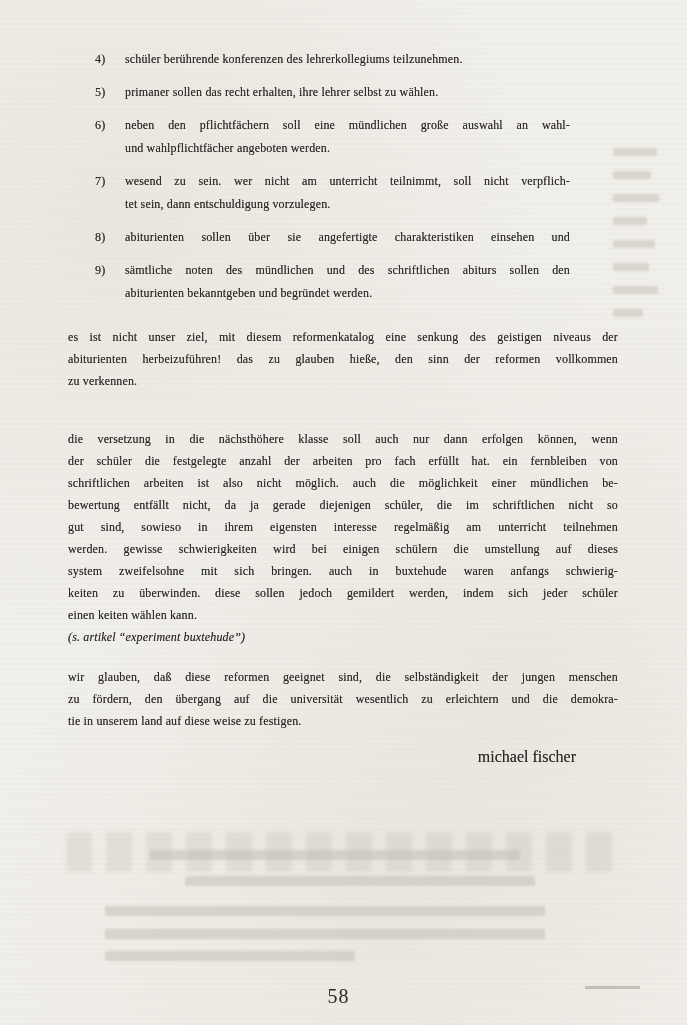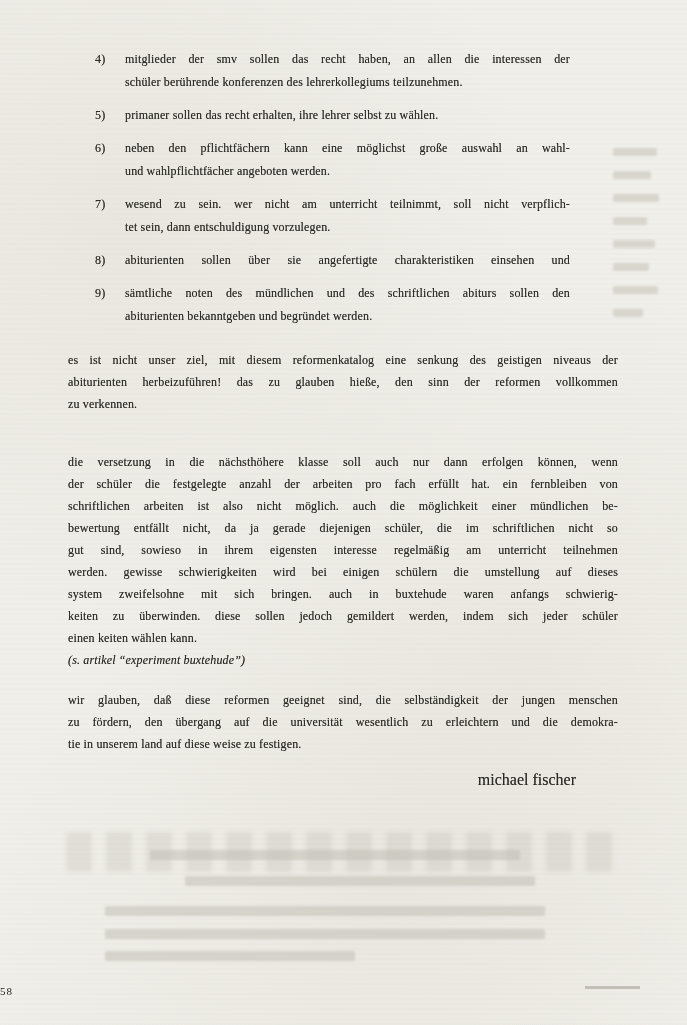--- a/index.html
+++ b/index.html
@@ -42,21 +42,22 @@
     margin-top:14px;
     text-align:right;
     padding-right:42px;
     font-size:16px;
     line-height:22px;
     text-shadow:0 0 .5px rgba(43,41,37,.55);
   }
   .page-number {
     position:absolute;
     left:0; right:10px; top:985px;
-    font-size:11px;
+    text-align:center;
+    font-size:20px;
     letter-spacing:1px;
   }
   
   .ghost { position:absolute; pointer-events:none; }
   .ghost-headline {
     left:66px; top:832px; width:550px; height:40px;
     background:repeating-linear-gradient(90deg, rgba(186,183,174,.55) 0 26px, transparent 26px 40px);
     filter:blur(2.5px);
     opacity:.5;
     border-radius:4px;
@@ -85,36 +86,35 @@
 
 <div class="page">
 
   <div class="content">
 
     <div class="list">
 
       <div class="item">
         <div class="num ln">4)</div>
         <div class="itemtext">
-          <div class="ln just">mitglieder der smv sollen das recht haben, an allen die interessen der</div>
           <div class="ln">schüler berührende konferenzen des lehrerkollegiums teilzunehmen.</div>
         </div>
       </div>
 
       <div class="item">
         <div class="num ln">5)</div>
         <div class="itemtext">
           <div class="ln">primaner sollen das recht erhalten, ihre lehrer selbst zu wählen.</div>
         </div>
       </div>
 
       <div class="item">
         <div class="num ln">6)</div>
         <div class="itemtext">
-          <div class="ln just">neben den pflichtfächern kann eine möglichst große auswahl an wahl-</div>
+          <div class="ln just">neben den pflichtfächern soll eine mündlichen große auswahl an wahl-</div>
           <div class="ln">und wahlpflichtfächer angeboten werden.</div>
         </div>
       </div>
 
       <div class="item">
         <div class="num ln">7)</div>
         <div class="itemtext">
           <div class="ln just">wesend zu sein. wer nicht am unterricht teilnimmt, soll nicht verpflich-</div>
           <div class="ln">tet sein, dann entschuldigung vorzulegen.</div>
         </div>

